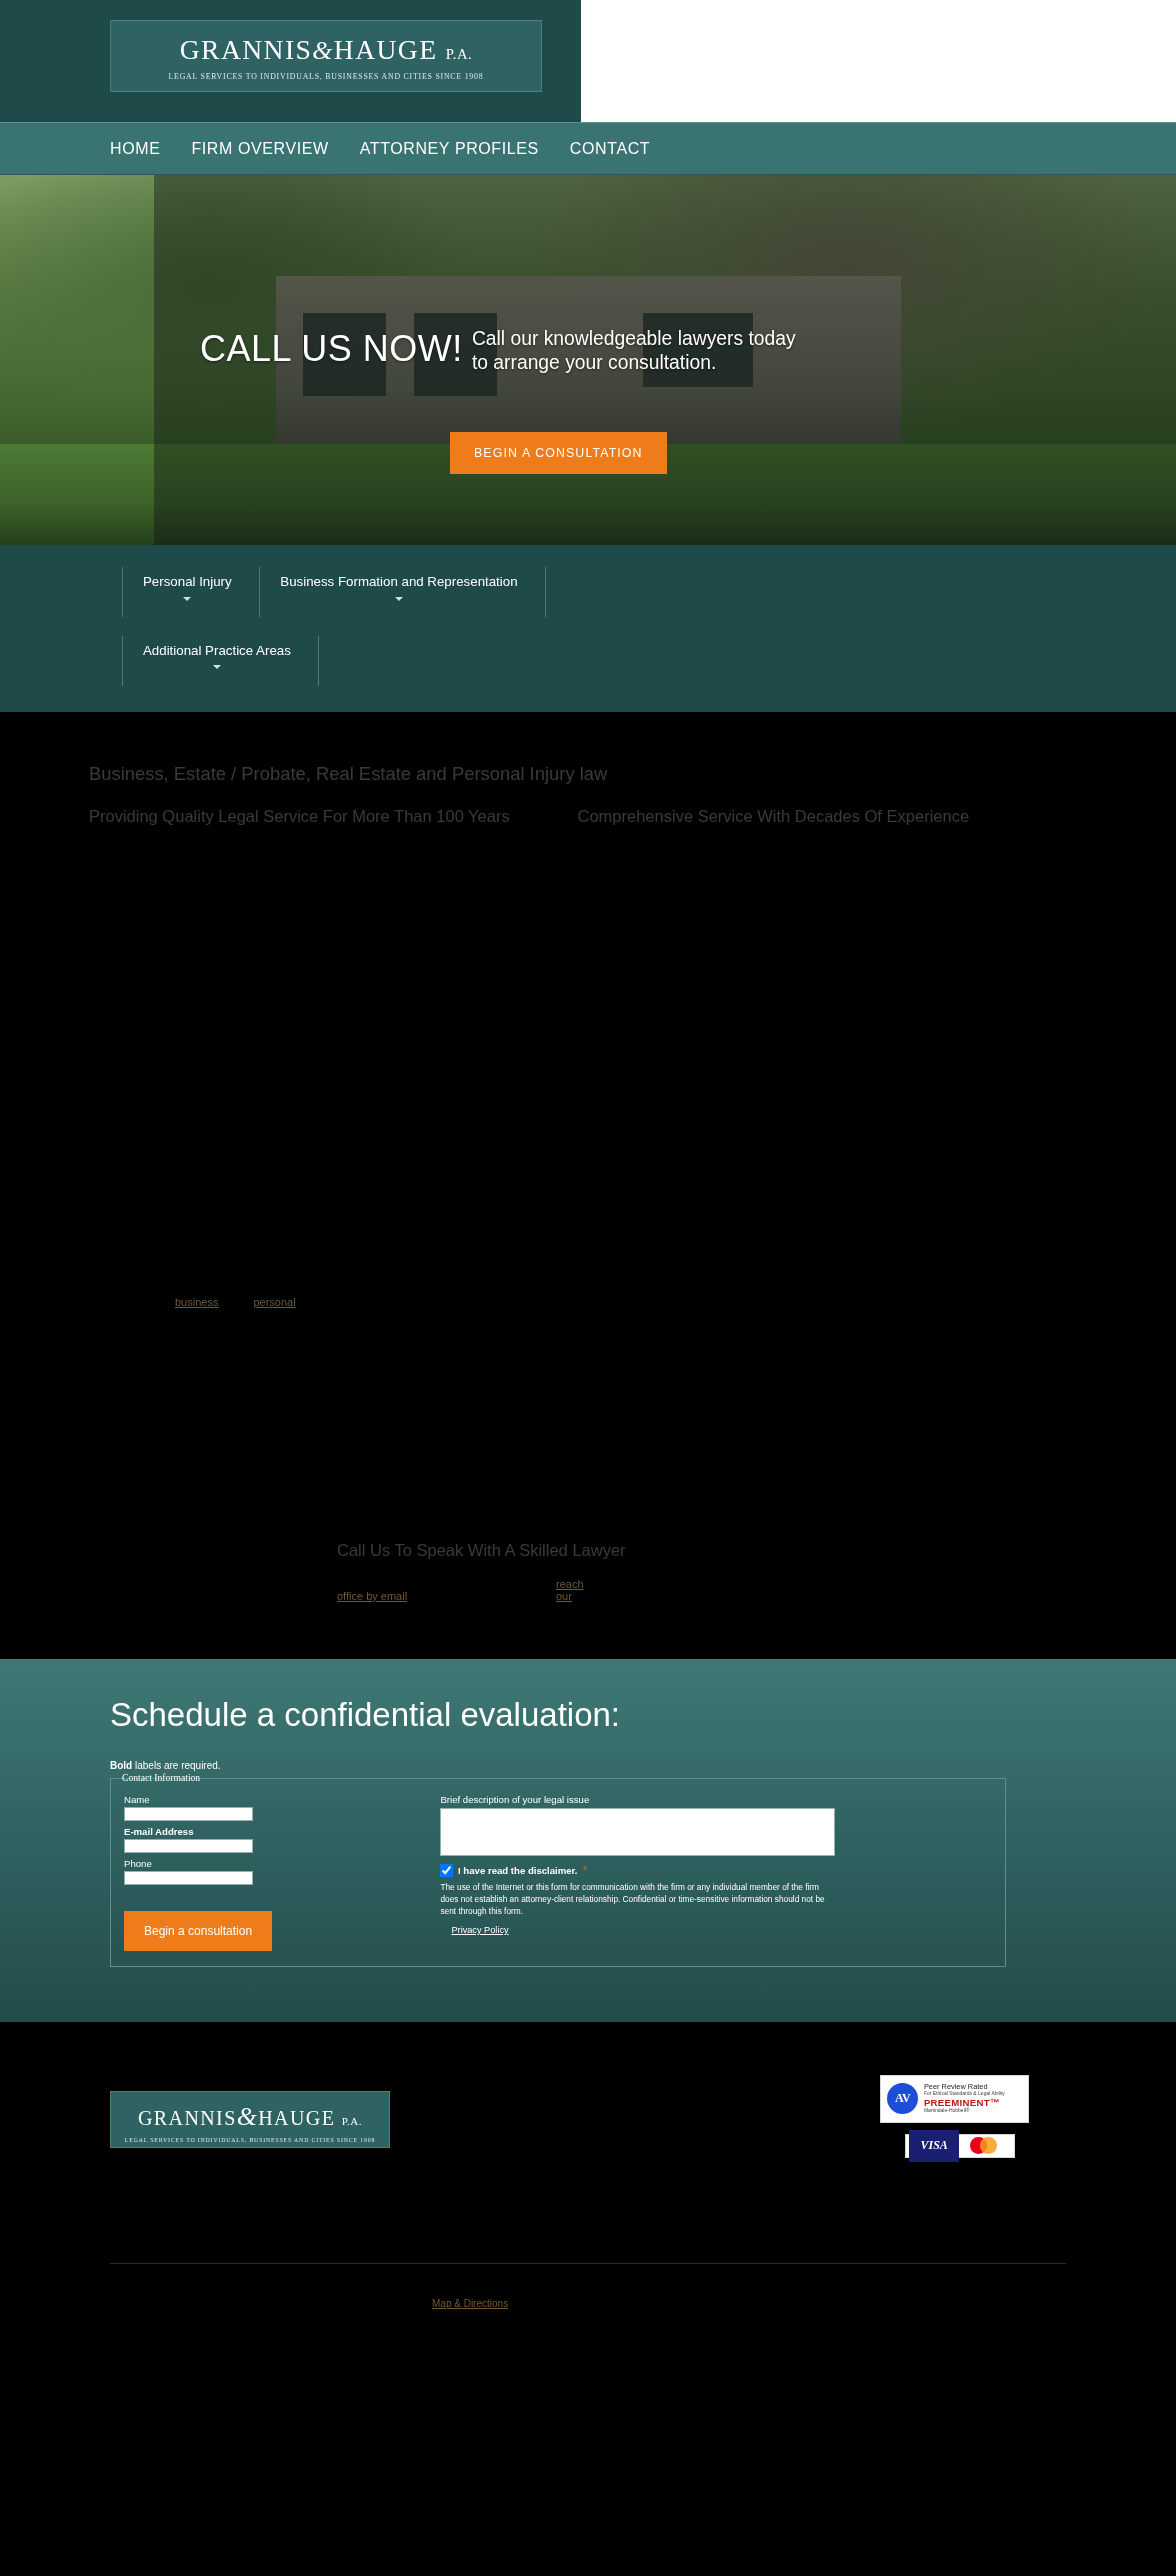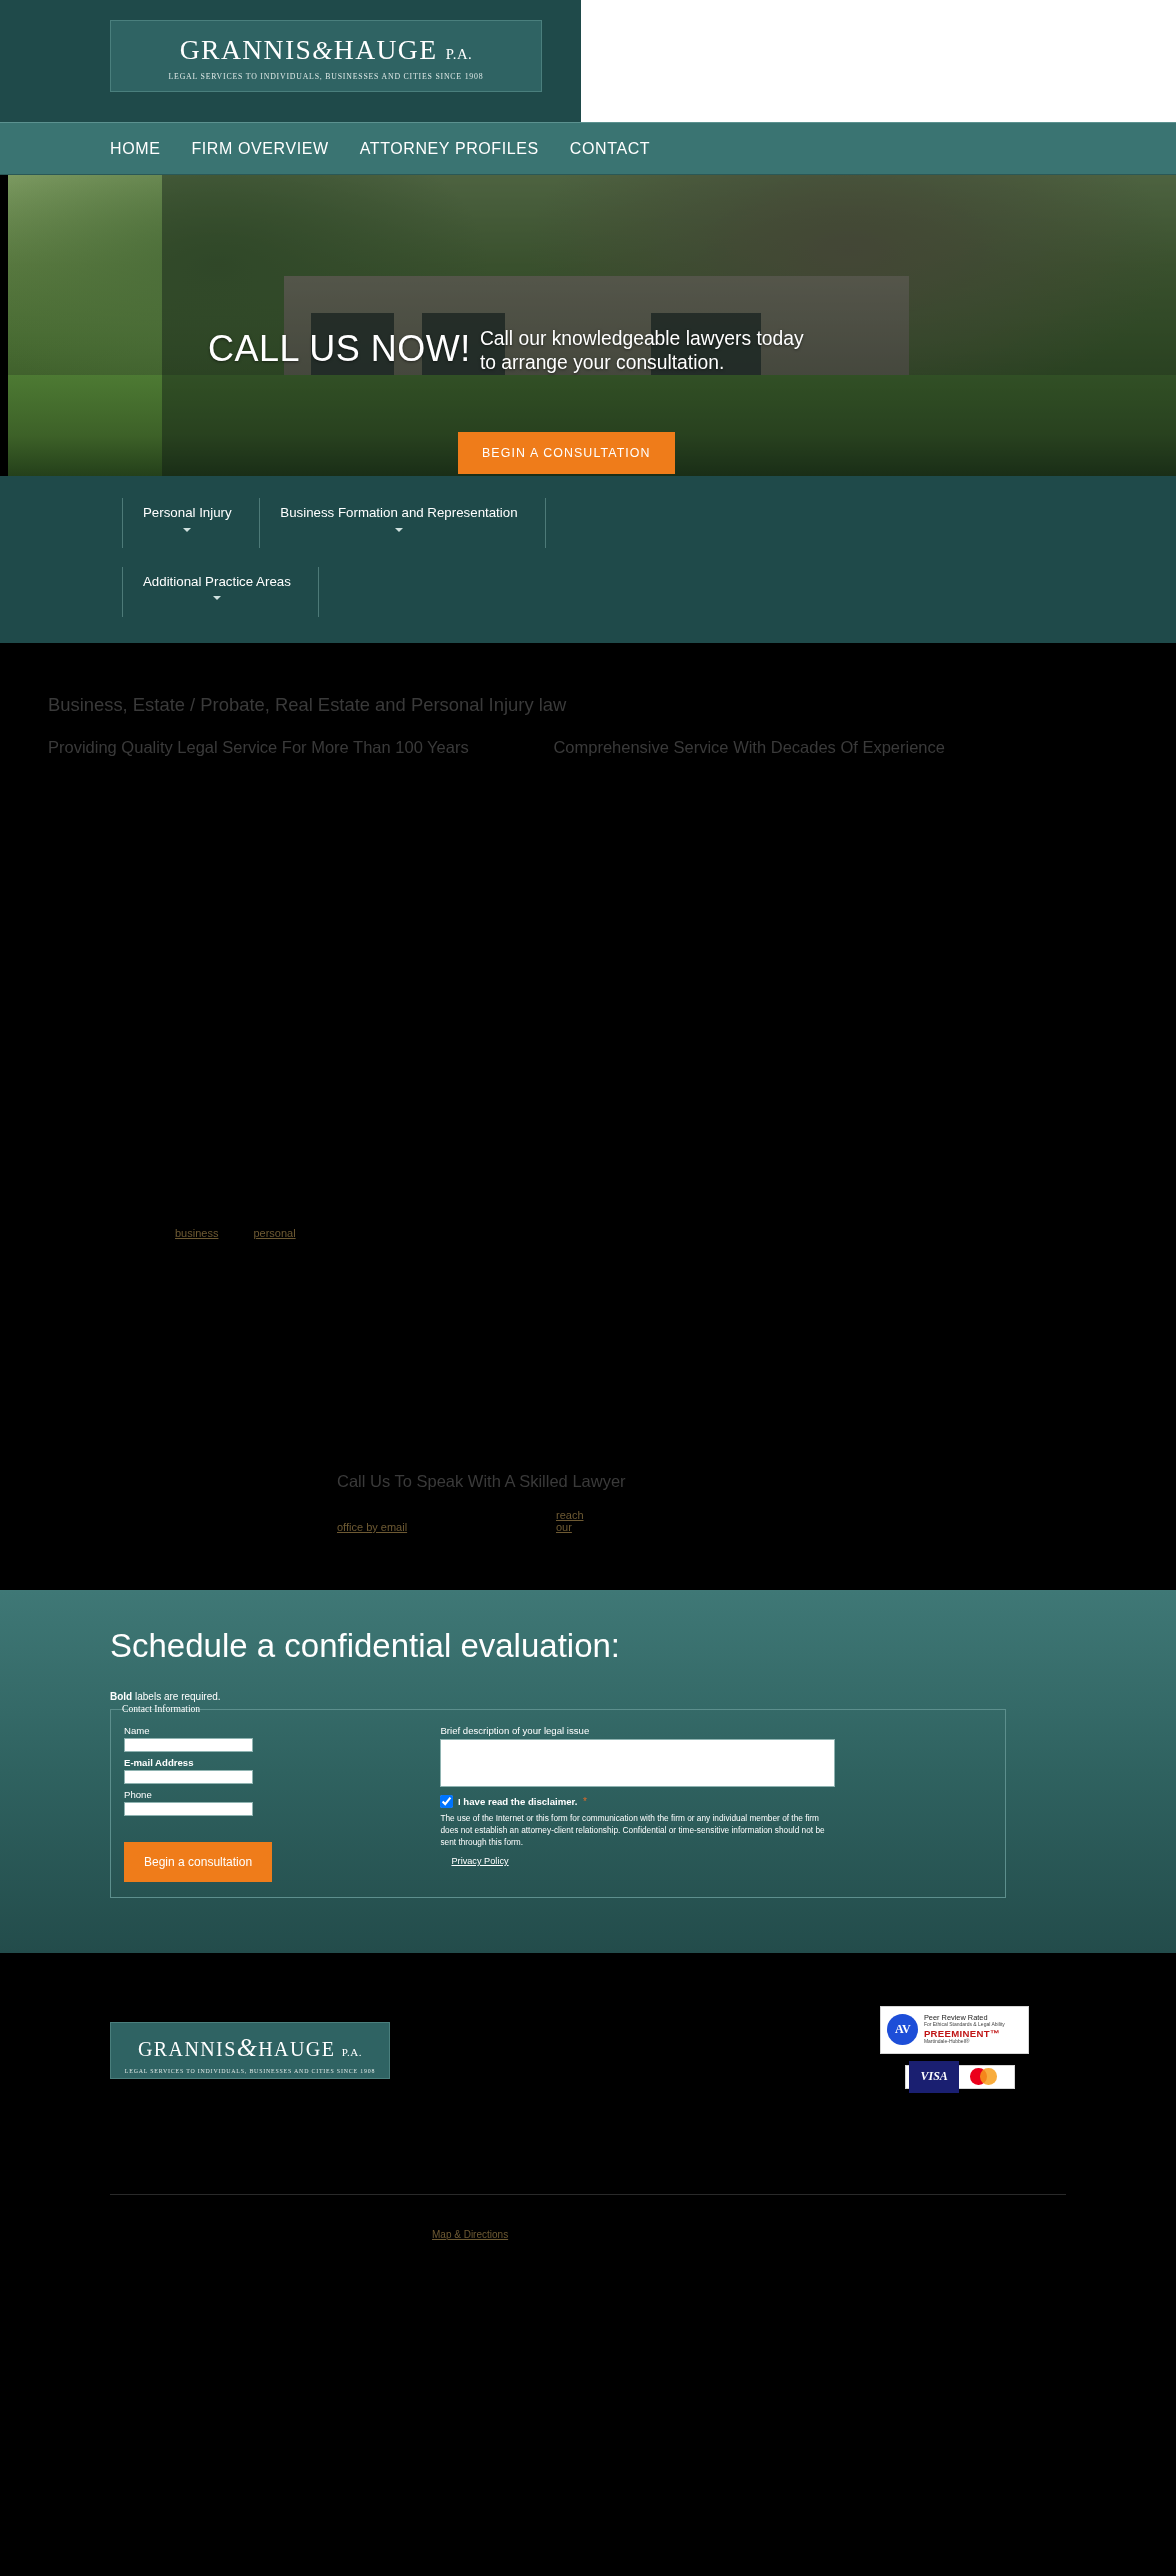--- a/index.html
+++ b/index.html
@@ -65,25 +65,24 @@
     font-size: 16px;
     letter-spacing: 0.6px;
     margin-right: 31px;
     text-decoration: none;
     cursor: pointer;
     white-space: nowrap;
   }
 
   
   .hero {
-    height: 301px;
+    height: 370px;
     position: relative;
     overflow: hidden;
     background: linear-gradient(180deg,#6e8e58 0%, #53713f 35%, #3f5a31 60%, #2f4a26 100%);
-    margin-left: 8px;
   }
   .hero-bg {
     position: absolute; inset: 0;
     background:
       radial-gradient(ellipse 386px 221px at 18% 30%, #4c6b3c 0%, rgba(76,107,60,0) 70%),
       radial-gradient(ellipse 460px 239px at 72% 25%, #6c6a52 0%, rgba(108,106,82,0) 70%),
       linear-gradient(180deg,#7f9a66 0%, #5d7a45 30%, #4a6a36 55%, #2b4420 100%);
     filter: saturate(1.1);
   }
   .hero-building {
@@ -173,21 +172,21 @@
   }
   .practice-row.second { margin-top: 18.4px; }
 
   
   .content {
     background: #000000;
     padding: 51px 0 0 0;
     position: relative;
     min-height: 947px;
   }
-  .c-inner { padding-left: 48px; width: 1066px; position: relative; text-decoration: underline; }
+  .c-inner { padding-left: 89px; width: 1066px; position: relative; text-decoration: underline; }
   .c-title {
     color: #3a3a3a;
     font-size: 18.4px;
     font-weight: 400;
     margin: 0 0 20px 0;
   }
   .c-cols { display: flex; }
   .c-col { width: 487px; margin-right: 18.4px; }
   .c-sub {
     color: #3a3a3a;

